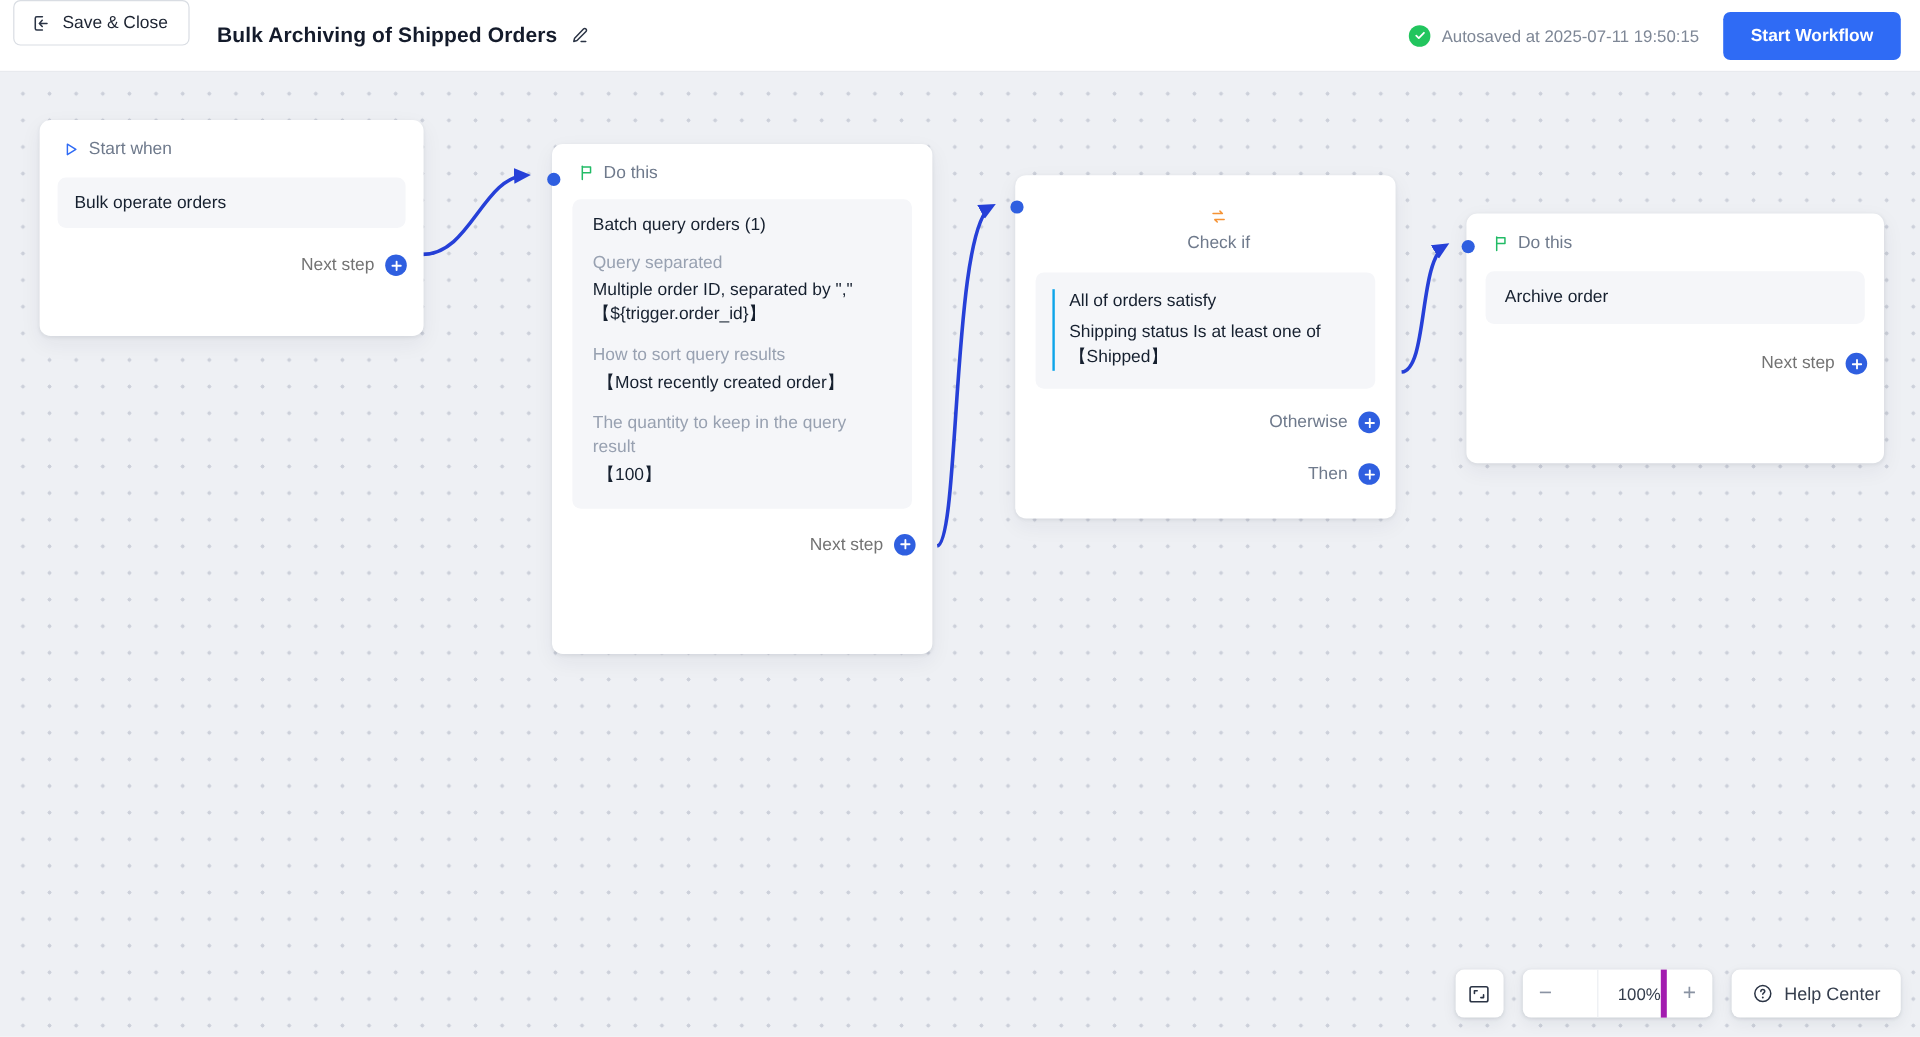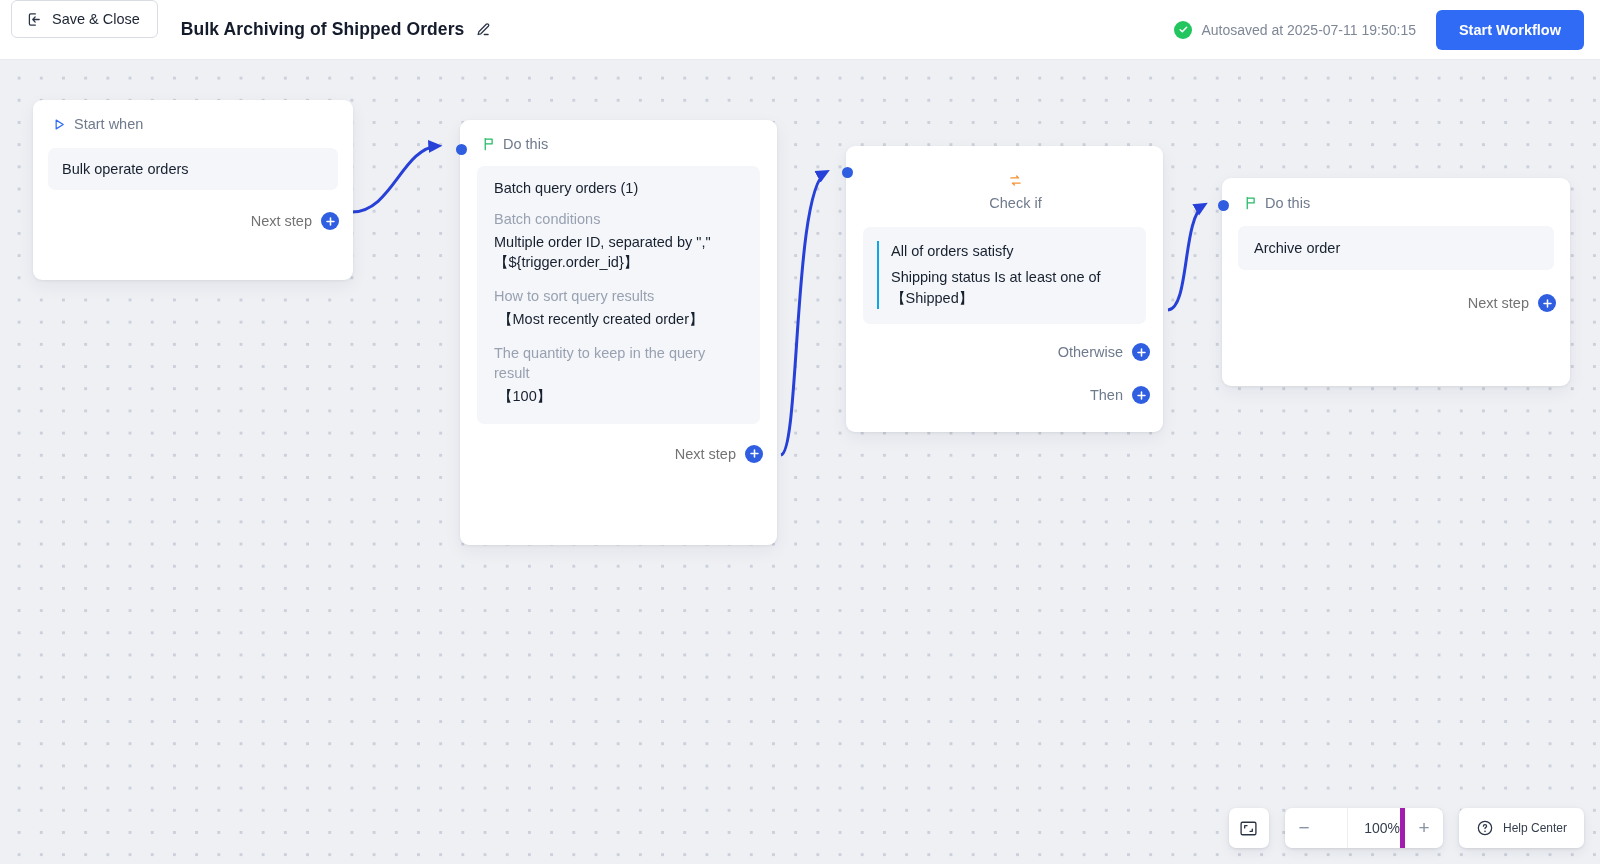--- a/index.html
+++ b/index.html
@@ -151,21 +151,21 @@
     cursor: pointer; color: #8a93a3; font-size: 19px;
   }
   #zoom-level {
     min-width: 58px; text-align: right;
     font-size: 14px; color: #353e4d;
     border-left: 1px solid #eceef2; border-right: 5px solid #a21caf;
     height: 40px; line-height: 40px; cursor: pointer; margin-left: 24px;
   }
   #help-center {
     padding: 4px 17px; gap: 9px; cursor: pointer;
-    font-size: 12px; color: #353e4d;
+    font-size: 15px; color: #353e4d;
   }
 </style>
 </head>
 <body>
 
 <div id="header">
 
   <div id="save-close">
     <span style="display:flex">
       <svg width="17" height="17" viewBox="0 0 20 20" fill="none">
@@ -244,21 +244,21 @@
         <svg width="13" height="14" viewBox="0 0 14 15" fill="none">
           <path d="M3.5 1.6v12" stroke="#22bb66" stroke-width="1.35" stroke-linecap="round"></path>
           <path d="M3.5 2.2h7.4v5.2H3.5" stroke="#22bb66" stroke-width="1.35" stroke-linejoin="round"></path>
         </svg>
       </span>
       <span>Do this</span>
     </div>
     <div class="node-body-box" style="padding:14px 17px 17px 17px;">
       <div class="body-title">Batch query orders (1)</div>
 
-      <div class="field-label">Batch conditions</div>
+      <div class="field-label">Query separated</div>
       <div class="field-value">Multiple order ID, separated by ","  【${trigger.order_id}】</div>
 
       <div class="field-label">How to sort query results</div>
       <div class="field-value indent">【Most recently created order】</div>
 
       <div class="field-label">The quantity to keep in the query result</div>
       <div class="field-value indent">【100】</div>
     </div>
     <div class="next-step-row" style="margin-top:21px;">
       <span>Next step</span>

